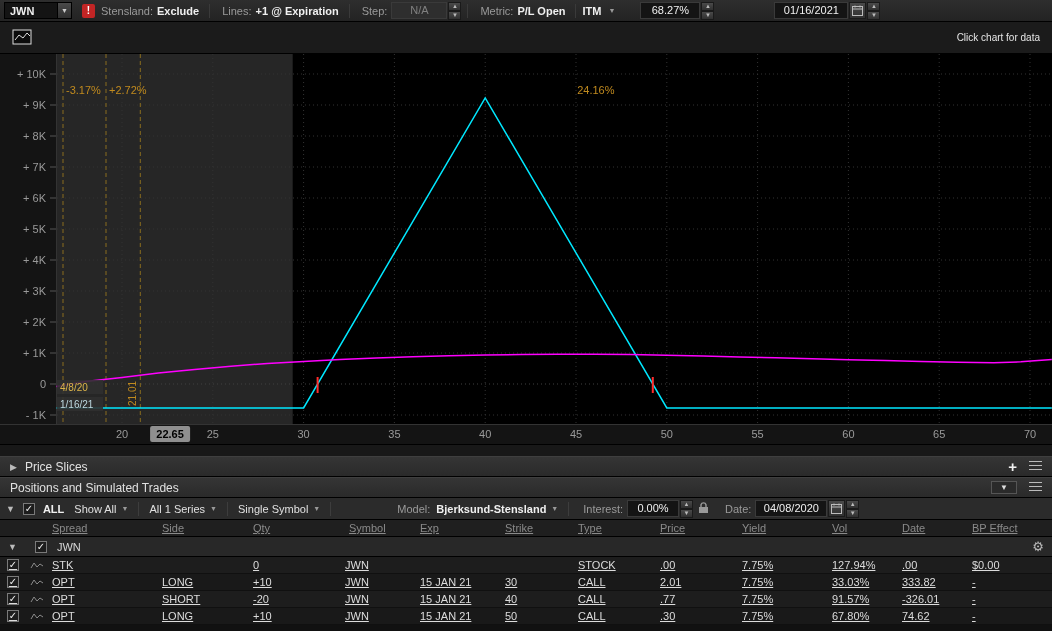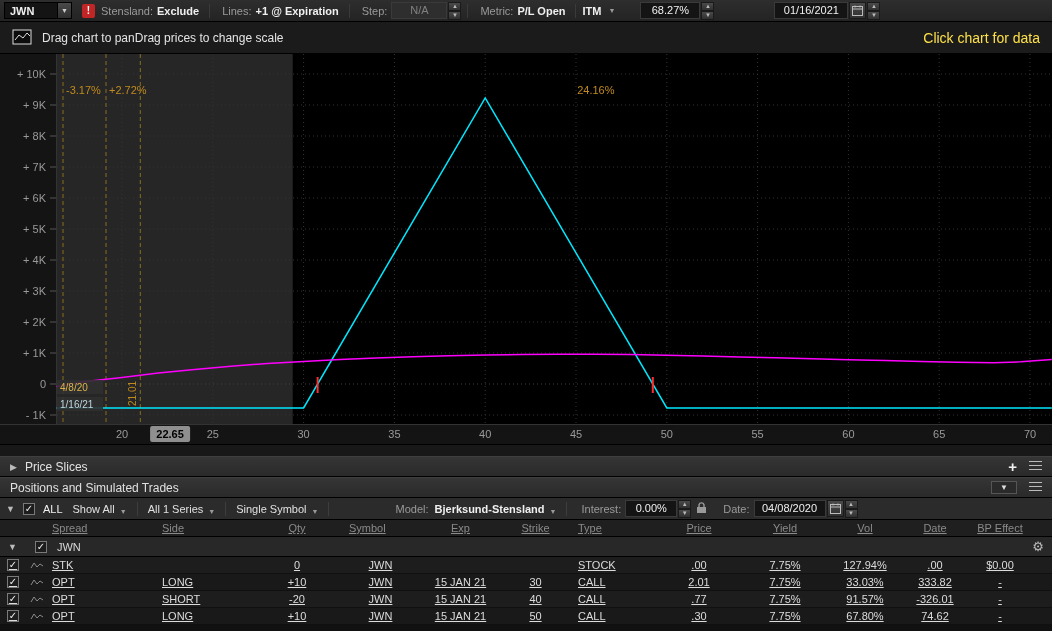--- a/index.html
+++ b/index.html
@@ -27,56 +27,56 @@
   .alert-icon { width:13px; height:14px; background:#c22525; border-radius:2px; margin-left:10px;
                 color:#fff; font-weight:bold; font-size:10px; text-align:center; line-height:14px; }
   .mini-arrow { color:#999; font-size:7px; margin:0 3px; }
   .icon-btn { display:flex; align-items:center; justify-content:center; width:17px; height:17px;
               background:linear-gradient(#4a4a4a,#303030); border:1px solid #1a1a1a; margin-left:1px; }
 
   
   .chart-header { height:32px; background:#1b1b1b; border-bottom:1px solid #000;
                   display:flex; align-items:center; padding:0 12px; flex:0 0 auto; }
   .chart-header .hint { color:#e4e4e4; font-size:12px; margin-left:10px; }
-  .chart-header .right-hint { margin-left:auto; color:#fde047; font-size:14px; }
+  .chart-header .right-hint { margin-left:auto; color:#e5e5e5; font-size:10px; }
 
   
   .chart-wrap { height:390px; flex:0 0 auto; position:relative; background:#000; }
   .chart-wrap svg { display:block; }
   svg text { font-family:"Liberation Sans", sans-serif; }
   .chart-gap { height:12px; background:#181818; border-top:1px solid #000; flex:0 0 auto; }
 
   
   .section-bar { height:21px; background:linear-gradient(#353535,#2a2a2a); border-top:1px solid #3f3f3f;
                  border-bottom:1px solid #000; display:flex; align-items:center; padding:0 10px;
                  flex:0 0 auto; font-size:12px; color:#e0e0e0; }
   .chev { color:#bbb; font-size:9px; margin-right:8px; }
   .bar-right { margin-left:auto; display:flex; align-items:center; gap:12px; }
   .plus-btn { color:#f0f0f0; font-size:15px; font-weight:bold; line-height:14px; }
   .collapse-btn { width:26px; height:13px; background:#2a2a2a; border:1px solid #555; color:#ddd;
                   font-size:8px; text-align:center; line-height:12px; }
 
   
   .filter-row { height:22px; background:#2b2b2b; border-bottom:1px solid #000; display:flex;
                 align-items:center; padding:0 6px; flex:0 0 auto; }
-  .dd { display:flex; align-items:flex-end; margin:0 2px; color:#e0e0e0; }
+  .dd { display:flex; align-items:center; margin:0 2px; color:#e0e0e0; }
   .dd .dda { color:#999; font-size:7px; margin-left:5px; }
   .cb { width:12px; height:12px; background:#1d1d1d; border:1px solid #7a7a7a; color:#eee;
         font-size:10px; line-height:10px; text-align:center; }
   .vsep { width:1px; height:14px; background:#1a1a1a; border-right:1px solid #3d3d3d; margin:0 8px; }
 
   
   .prow, .phead { display:grid;
      grid-template-columns:26px 22px 110px 95px 92px 75px 85px 65px 90px 82px 90px 70px 70px 60px 1fr;
      align-items:center; height:17px; flex:0 0 auto;text-decoration:underline; }
   .phead { background:#1f1f1f; border-bottom:1px solid #000; color:#8a8a8a; }
   .prow { background:#1d1d1d; border-bottom:1px solid #101010; color:#dcdcdc; }
   .prow.odd { background:#191919; }
   .cell, .hcell { overflow:hidden; white-space:nowrap; }
-  .ar { text-align:center; padding-right:4px; }
+  .ar { text-align:left; padding-right:4px; }
   .al { text-align:left; padding-left:4px; }
   .typ { padding-left:8px; }
   .cellcb { display:flex; justify-content:center; }
   .cellic { display:flex; justify-content:center; align-items:center; }
   .group-row { height:20px; background:#282828; border-bottom:1px solid #000; display:flex;
                align-items:center; padding:0 8px; gap:10px; flex:0 0 auto; }
   .gear { margin-left:auto; color:#b8b8b8; font-size:13px; }
   .fill { flex:1 1 auto; background:#161616; }
 </style>
 </head>
@@ -128,21 +128,20 @@
       </span>
   </div>
 
   <div class="chart-header">
     <span>
       <svg width="20" height="16" viewBox="0 0 20 16">
           <rect x="1" y="1" width="18" height="14" fill="#0c0c0c" stroke="#ddd"></rect>
           <polyline points="3,11 7,6 11,9 15,4 18,7" fill="none" stroke="#ddd"></polyline>
         </svg>
     </span>
-    <span class="hint">Drag chart to panDrag prices to change scale</span>
     <span class="right-hint">Click chart for data</span>
   </div>
 
   <div class="chart-wrap">
       <svg width="1052" height="390" viewBox="0 0 1052 390">
         <rect x="0" y="0" width="1052" height="370" fill="#141414"></rect>
         <rect x="57" y="0" width="995" height="370" fill="#000"></rect>
         <rect x="57" y="0" width="235.7" height="370" fill="#262626"></rect>
         <line x1="57" y1="20" x2="1052" y2="20" stroke="#333" stroke-dasharray="1 3"></line>
         <line x1="57" y1="51" x2="1052" y2="51" stroke="#333" stroke-dasharray="1 3"></line>
@@ -255,21 +254,21 @@
               <line x1="0" y1="9.5" x2="13" y2="9.5"></line>
             </g>
           </svg>
       </span>
     </span>
   </div>
 
   <div class="filter-row">
     <span class="chev">▼</span>
     <span class="cb">✓</span>
-    <span style="font-weight:normal;color:#f0f0f0;margin:0 8px">ALL</span>
+    <span style="font-weight:bold;color:#f0f0f0;margin:0 8px">ALL</span>
     <span class="dd">
         <span>Show All</span>
         <span class="dda">▼</span>
       </span>
     <span class="vsep"></span>
     <span class="dd">
         <span>All 1 Series</span>
         <span class="dda">▼</span>
       </span>
     <span class="vsep"></span>

